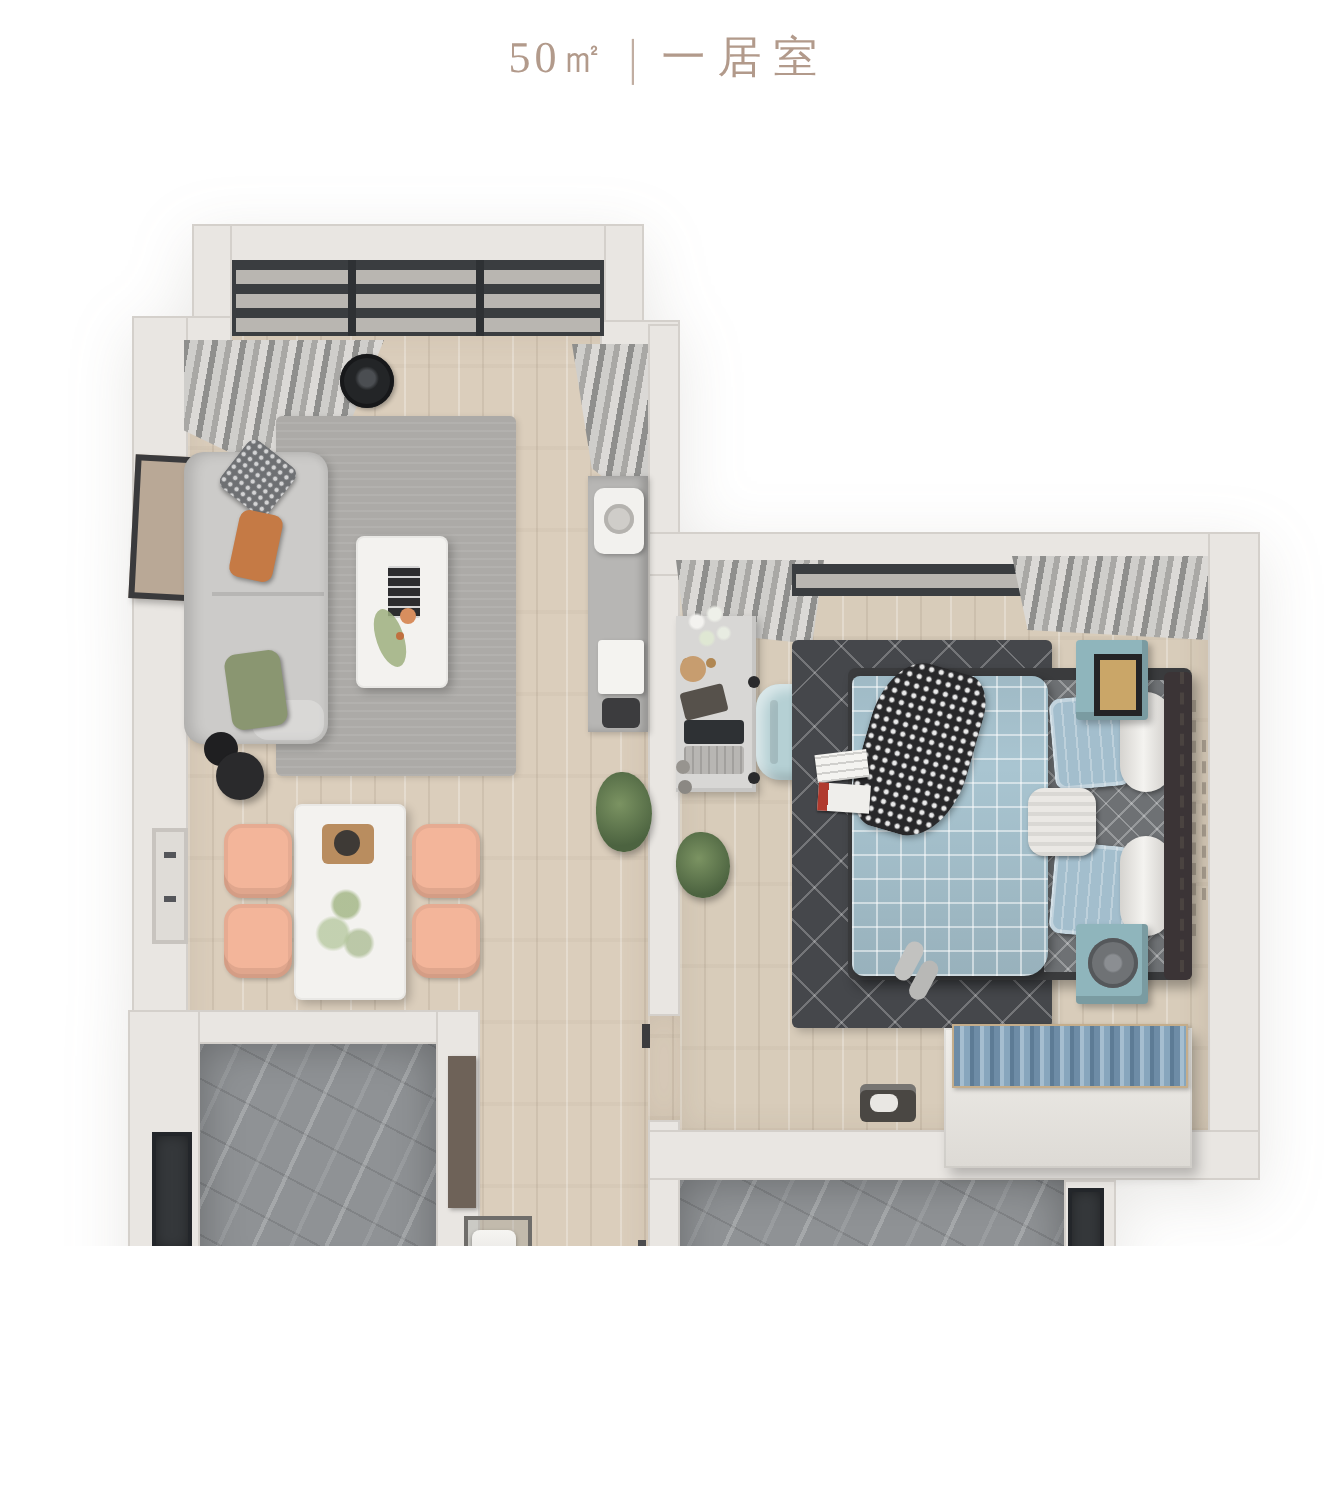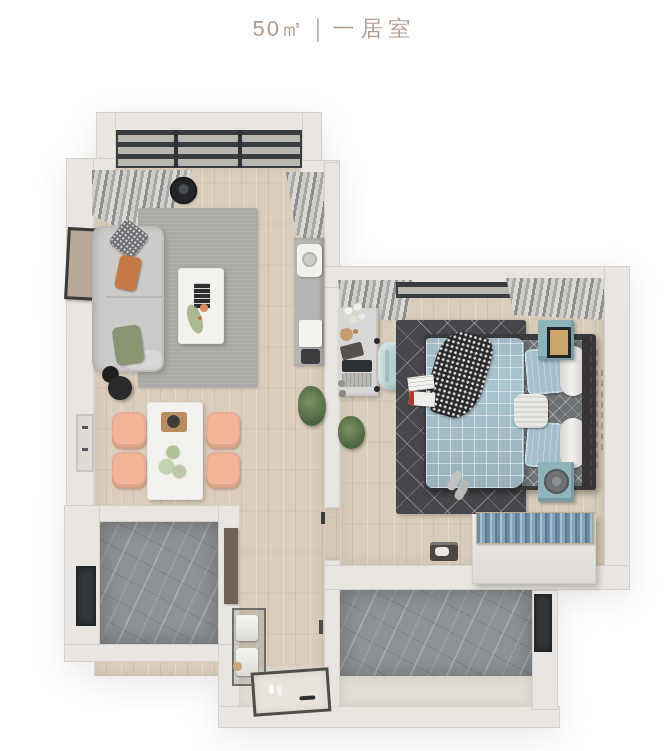--- a/index.html
+++ b/index.html
@@ -1,17 +1,17 @@
 <!DOCTYPE html>
 <html style="--title: #b29a8b; --wall: #e9e6e2; --wall-edge: #d4d0cb; --wood-living: #dbcebc; --wood-bedroom: #d8ccba; --marble: #8f9295; --concrete: #e1ddd5; --rug-living: #acaaa7; --rug-bedroom: #45474b; --sofa: #cccbc9; --chair-peach: #f3b59a; --nightstand-teal: #8fb5bc; --duvet-blue: #a9c5d1; --chair-mint: #b5d0d4;"><head>
 <meta charset="utf-8">
 <style>
   html,body{margin:0;padding:0;background:#fff;}
-  #canvas{position:relative;width:669px;height:751px;background:#fff;overflow:hidden;
-          font-family:Liberation Sans, sans-serif;}
+  #canvas{position:relative;width:669px;height:623px;background:#fff;overflow:hidden;
+          font-family:Liberation Serif, serif;}
   .abs{position:absolute;}
   
   #title{position:absolute;top:14px;left:0;width:100%;text-align:center;
          color:var(--title,#b29a8b);font-size:22px;letter-spacing:2px;}
   #title .zh{letter-spacing:6px;}
   #title .sep{display:inline-block;margin:0 10px;font-weight:200;opacity:.8;transform:scaleY(1.15);}
   
   .wall{background:var(--wall,#e9e6e2);box-shadow:inset 0 0 0 1px var(--wall-edge,#d4d0cb);}
   .wood{background-color:var(--wood-living,#dbcebc);
     background-image:

